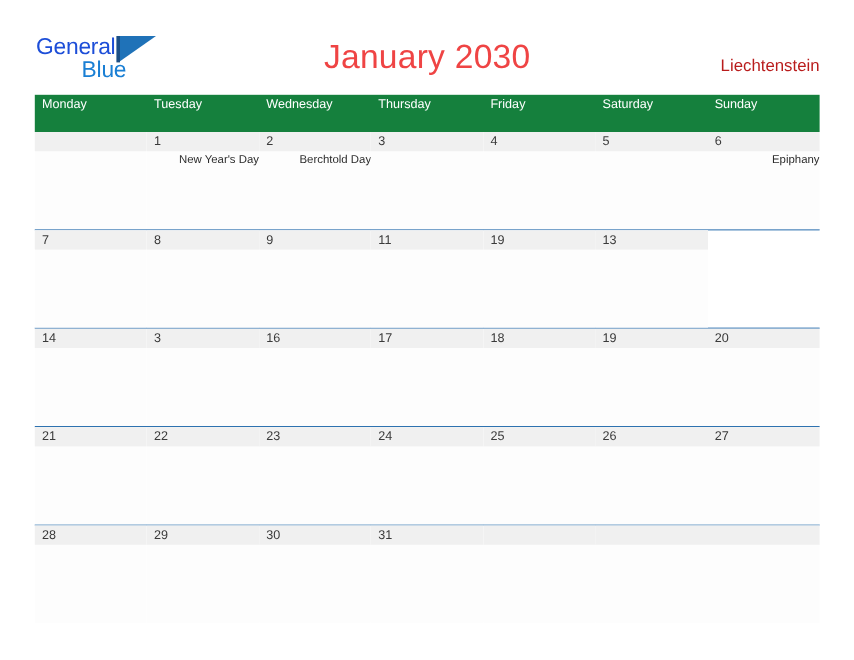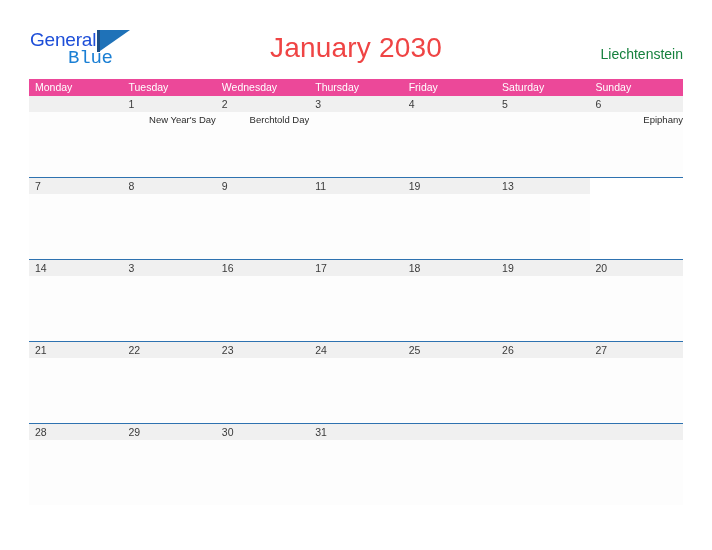--- a/index.html
+++ b/index.html
@@ -42,21 +42,21 @@
     font-family: "Liberation Sans", sans-serif;
   }
   .logo-blue {
     position: absolute;
     left: 38px;
     top: 19px;
     font-size: 19px;
     color: #1a7fd4;
     letter-spacing: -0.2px;
     line-height: 19px;
-    font-family: Liberation Mono, monospace;
+    font-family: Liberation Sans, sans-serif;
   }
   .logo-flag {
     position: absolute;
     left: 67px;
     top: 0px;
     width: 34px;
     height: 22px;
   }
   .logo-flag .bar {
     position: absolute;
@@ -87,37 +87,37 @@
     font-family: "Liberation Sans", sans-serif;
     font-weight: normal;
     letter-spacing: 0.2px;
   }
 
   .region {
     position: absolute;
     right: 29px;
     top: 46px;
     font-size: 14px;
-    color: #15803d;
+    color: #b91c1c;
     font-family: "Liberation Sans", sans-serif;
   }
 
   
   .calendar {
     position: absolute;
     left: 29px;
     top: 79px;
     width: 654px;
   }
 
   .dow-row {
     display: flex;
     width: 654px;
-    height: 17px;
-    background: #ec4899;
+    height: 31px;
+    background: #15803d;
   }
   .dow-cell {
     width: 93.43px;
     box-sizing: border-box;
     padding-left: 6px;
     color: #ffffff;
     font-size: 10.5px;
     line-height: 17px;
     font-family: "Liberation Sans", sans-serif;
     white-space: nowrap;

